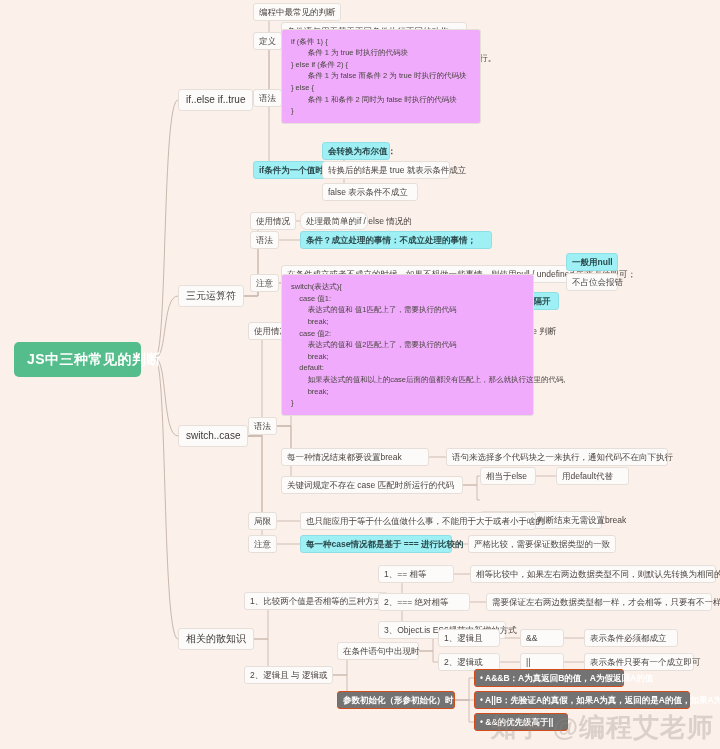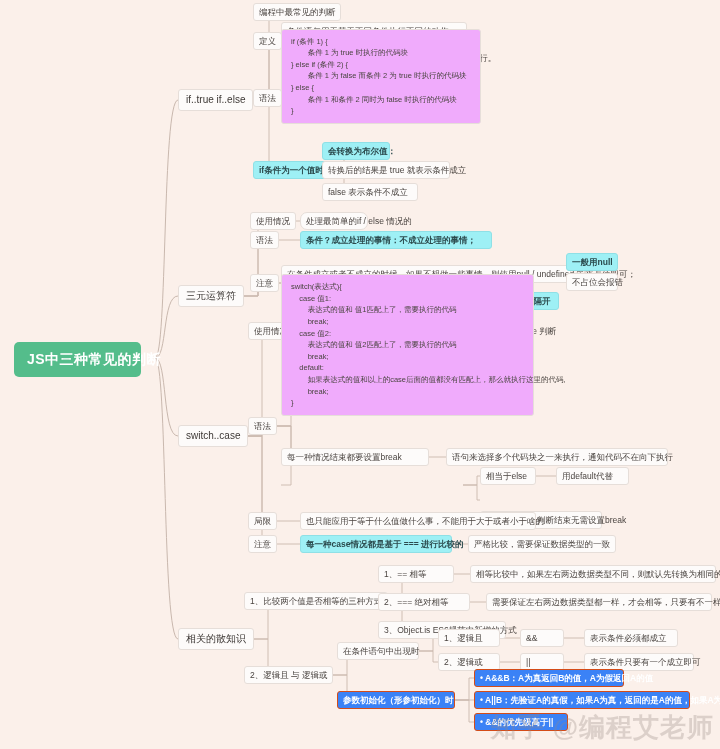--- a/index.html
+++ b/index.html
@@ -34,21 +34,21 @@
     border-radius:5px;
     letter-spacing:.5px;
   }
   .node.cyan{
     background:#9ef0f5;
     border:1px solid #8fe0e6;
     color:#2b4a4d;
     font-weight:bold;
   }
   .node.orange{
-    background:#3b82f6;
+    background:#737373;
     border:1px solid #d44c18;
     color:#ffffff;
     font-weight:bold;
   }
   .node.code{
     white-space:pre;
     font-family:"Liberation Sans","DejaVu Sans",sans-serif;
     font-size:7.5px;
     line-height:1.55;
     padding:6px 9px;
@@ -122,21 +122,21 @@
       <path d="M419,651 H433 V662 H438" stroke="#c9b8ae" fill="none" stroke-width="0.9"></path>
       <path d="M333,675 H347 V651 H337" stroke="#c9b8ae" fill="none" stroke-width="0.9"></path>
       <path d="M455,700 H469 V678 H474" stroke="#c9b8ae" fill="none" stroke-width="0.9"></path>
       <path d="M455,700 H469 V700 H474" stroke="#c9b8ae" fill="none" stroke-width="0.9"></path>
       <path d="M455,700 H469 V722 H474" stroke="#c9b8ae" fill="none" stroke-width="0.9"></path>
       <path d="M333,675 H347 V700 H337" stroke="#c9b8ae" fill="none" stroke-width="0.9"></path>
       <path d="M254,639 H268 V675 H244" stroke="#c9b8ae" fill="none" stroke-width="0.9"></path>
       <path d="M155,358 C167.65,358 161.9,639 178,639" stroke="#c9b8ae" fill="none" stroke-width="1"></path>
     </svg>
 <div class="node root" style="left: 14px; width: 127px; min-height: 33px; top: 341.5px;">JS中三种常见的判断</div>
-    <div class="node  lvl1" style="left: 178px; top: 88.5px;">if..true if..else</div>
+    <div class="node  lvl1" style="left: 178px; top: 88.5px;">if..else if..true</div>
     <div class="node " style="left: 253px; width: 88px; top: 2.5px;">编程中最常见的判断</div>
     <div class="node " style="left: 253px; top: 31.5px;">定义</div>
     <div class="node " style="left: 281px; width: 186px; top: 21.5px;">条件语句用于基于不同条件执行不同的动作。</div>
     <div class="node " style="left: 281px; width: 200px; top: 48.5px;">使用 if..else if..else 语句来选择多个代码块之一来执行。</div>
     <div class="node " style="left: 253px; top: 88.5px;">语法</div>
     <div class="node  code" style="left: 281px; width: 200px; min-height: 66px; top: 28.5px;">if (条件 1) {
         条件 1 为 true 时执行的代码块
 } else if (条件 2) {
         条件 1 为 false 而条件 2 为 true 时执行的代码块
 } else {
@@ -166,20 +166,21 @@
         break;
     case 值2:
         表达式的值和 值2匹配上了，需要执行的代码
         break;
     default:
         如果表达式的值和以上的case后面的值都没有匹配上，那么就执行这里的代码,
         break;
 }</div>
     <div class="node " style="left: 281px; width: 148px; top: 447.5px;">每一种情况结束都要设置break</div>
     <div class="node " style="left: 446px; width: 222px; top: 447.5px;">语句来选择多个代码块之一来执行，通知代码不在向下执行</div>
+    <div class="node " style="left: 281px; width: 182px; top: 475.5px;">关键词规定不存在 case 匹配时所运行的代码</div>
     <div class="node " style="left: 480px; width: 56px; top: 466.5px;">相当于else</div>
     <div class="node " style="left: 556px; width: 73px; top: 466.5px;">用default代替</div>
     <div class="node " style="left: 480px; width: 122px; top: 490.5px; margin-top: 20px;">而且最后一个判断结束无需设置break</div>
     <div class="node " style="left: 248px; top: 511.5px;">局限</div>
     <div class="node " style="left: 300px; width: 236px; top: 511.5px;">也只能应用于等于什么值做什么事，不能用于大于或者小于啥的</div>
     <div class="node " style="left: 248px; top: 534.5px;">注意</div>
     <div class="node cyan" style="left: 300px; width: 152px; top: 534.5px;">每一种case情况都是基于 === 进行比较的</div>
     <div class="node " style="left: 468px; width: 148px; top: 534.5px;">严格比较，需要保证数据类型的一致</div>
     <div class="node  lvl1" style="left: 178px; top: 627.5px;">相关的散知识</div>
     <div class="node " style="left: 244px; top: 591.5px;">1、比较两个值是否相等的三种方式</div>

